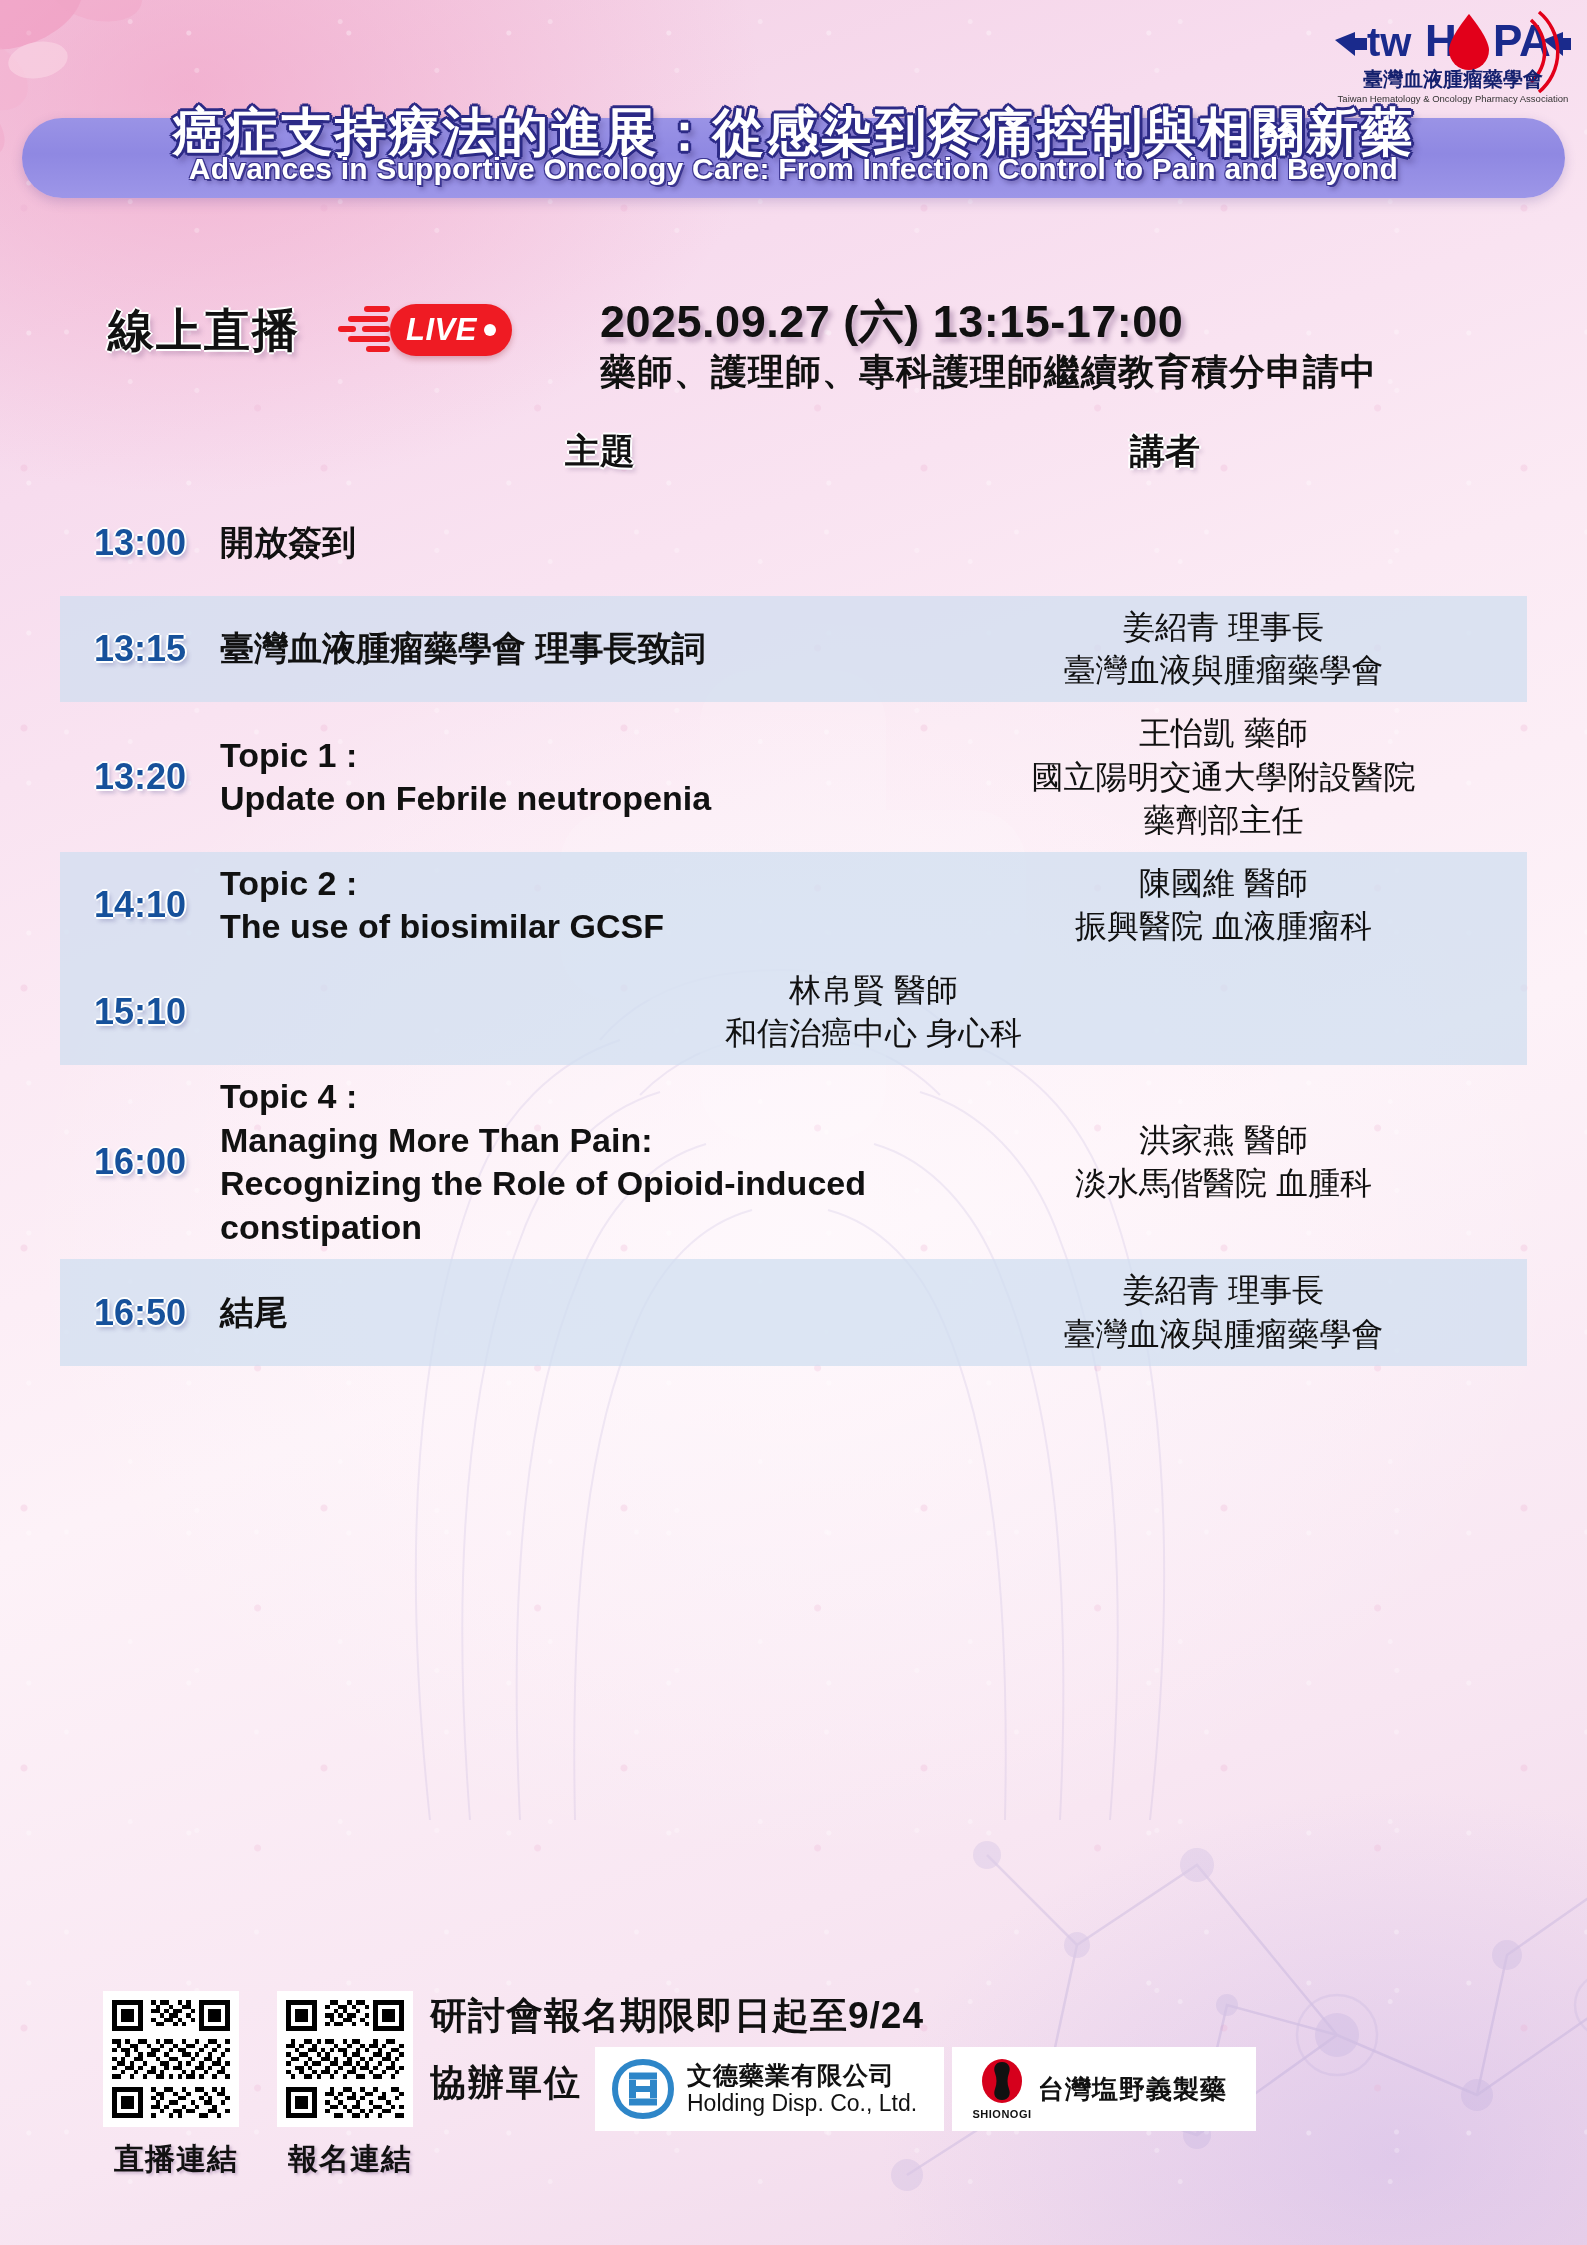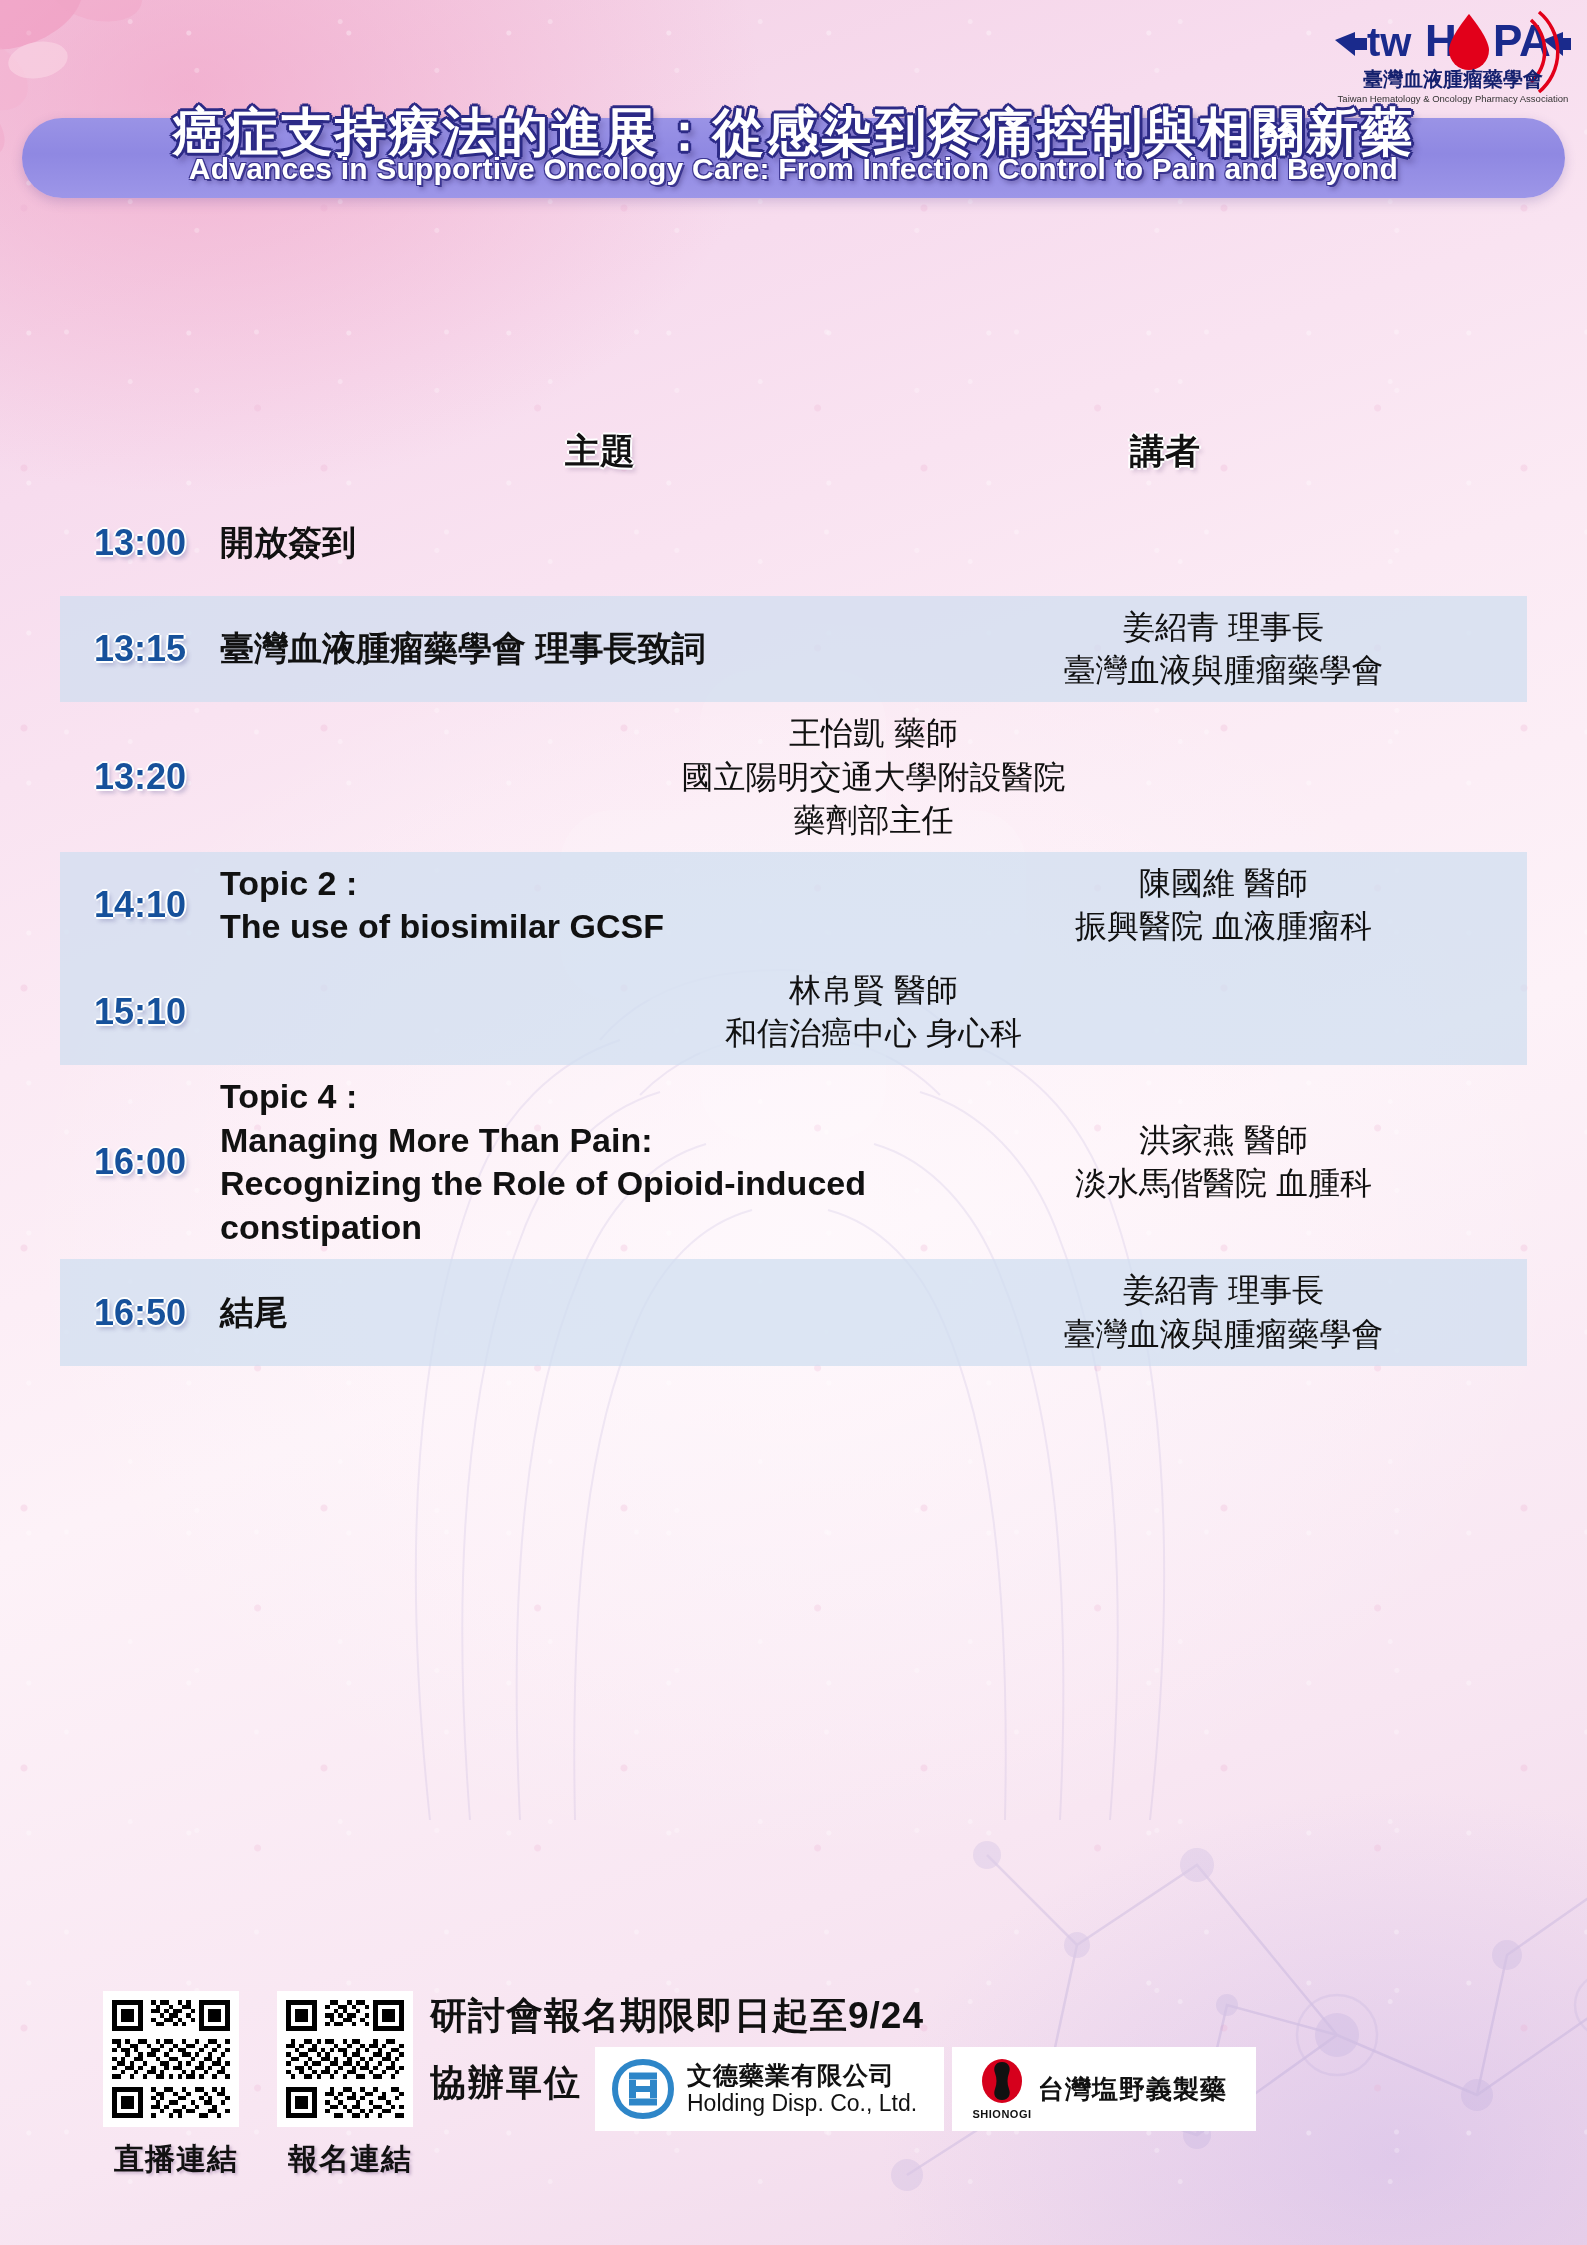--- a/index.html
+++ b/index.html
@@ -226,40 +226,62 @@
       </g>
       <text x="120" y="78" text-anchor="middle" font-family="DejaVu Sans, sans-serif" font-size="20" font-weight="bold" fill="#14206e">臺灣血液腫瘤藥學會</text>
       <text x="120" y="94" text-anchor="middle" font-family="Liberation Sans, sans-serif" font-size="9.5" fill="#333">Taiwan Hematology &amp; Oncology Pharmacy Association</text>
     </svg>
 
     <div class="subtitle-band"></div>
     <div class="subtitle-cn">癌症支持療法的進展：從感染到疼痛控制與相關新藥</div>
     <div class="subtitle-en">Advances in Supportive Oncology Care: From Infection Control to Pain and Beyond</div>
   </div>
 
+  <div class="live-row">
+    <div class="live-label">線上直播</div>
+
+    <div class="speedlines">
+      <i style="left:26px;top:2px;width:26px;"></i>
+      <i style="left:10px;top:12px;width:40px;"></i>
+      <i style="left:0px;top:22px;width:18px;"></i>
+      <i style="left:24px;top:22px;width:28px;"></i>
+      <i style="left:10px;top:32px;width:42px;"></i>
+      <i style="left:28px;top:42px;width:24px;"></i>
+    </div>
+
+    <div class="live-badge">
+      <span class="txt">LIVE</span>
+      <span class="dot"></span>
+    </div>
+
+    <div class="date-line">2025.09.27 (六)   13:15-17:00</div>
+    <div class="credit-line">藥師、護理師、專科護理師繼續教育積分申請中</div>
+  </div>
 
   <div class="schedule">
     <div class="sched-head">
       <div class="h-topic">主題</div>
       <div class="h-speaker">講者</div>
     </div>
     <div id="rows-host">
         <div class="row">
           <div class="cell-time">13:00</div>
           <div class="cell-topic cn">開放簽到</div>
           <div class="cell-speaker"></div>
         </div>
         <div class="row shaded">
           <div class="cell-time">13:15</div>
           <div class="cell-topic cn">臺灣血液腫瘤藥學會 理事長致詞</div>
           <div class="cell-speaker">姜紹青 理事長
 臺灣血液與腫瘤藥學會</div>
         </div>
         <div class="row">
           <div class="cell-time">13:20</div>
+          <div class="cell-topic">Topic 1 :
+Update on Febrile neutropenia</div>
           <div class="cell-speaker">王怡凱 藥師
 國立陽明交通大學附設醫院
 藥劑部主任</div>
         </div>
         <div class="row shaded">
           <div class="cell-time">14:10</div>
           <div class="cell-topic">Topic 2 :
 The use of biosimilar GCSF</div>
           <div class="cell-speaker">陳國維 醫師
 振興醫院 血液腫瘤科</div>

